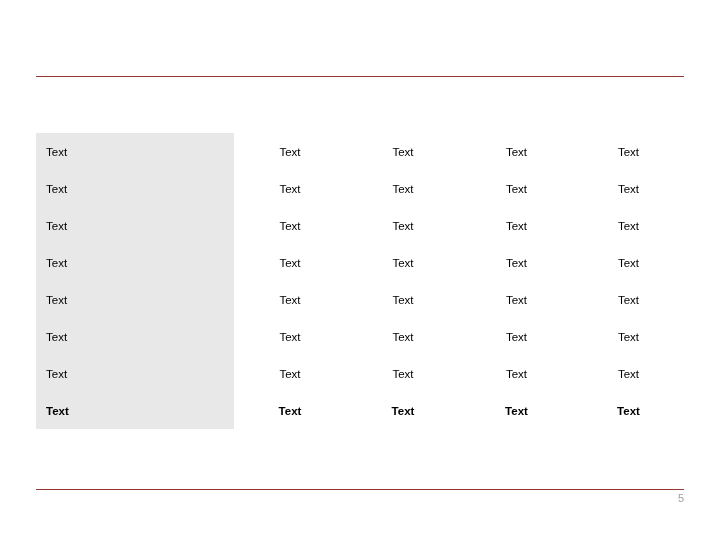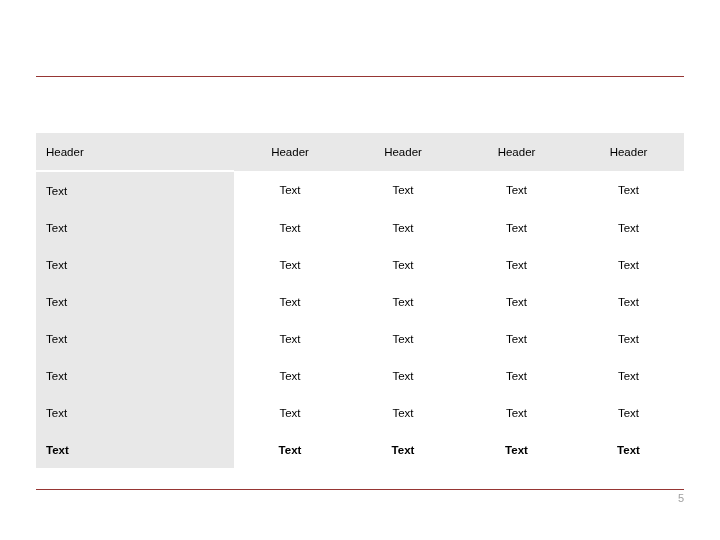--- a/index.html
+++ b/index.html
@@ -109,27 +109,20 @@
   <div class="table-wrap">
     <table class="data">
       <colgroup>
         <col class="c0">
           <col class="c1">
           <col class="c2">
           <col class="c3">
           <col class="c4">
       </colgroup>
       <tbody id="table-body">
-          <tr class="header-row row-shade">
-            <td class="col-0">Header</td>
-            <td class="col-1">Header</td>
-            <td class="col-2">Header</td>
-            <td class="col-3">Header</td>
-            <td class="col-4">Header</td>
-          </tr>
           <tr class="body-row row-plain">
             <td class="col-0">Text</td>
             <td class="col-1">Text</td>
             <td class="col-2">Text</td>
             <td class="col-3">Text</td>
             <td class="col-4">Text</td>
           </tr>
           <tr class="body-row row-plain">
             <td class="col-0">Text</td>
             <td class="col-1">Text</td>

